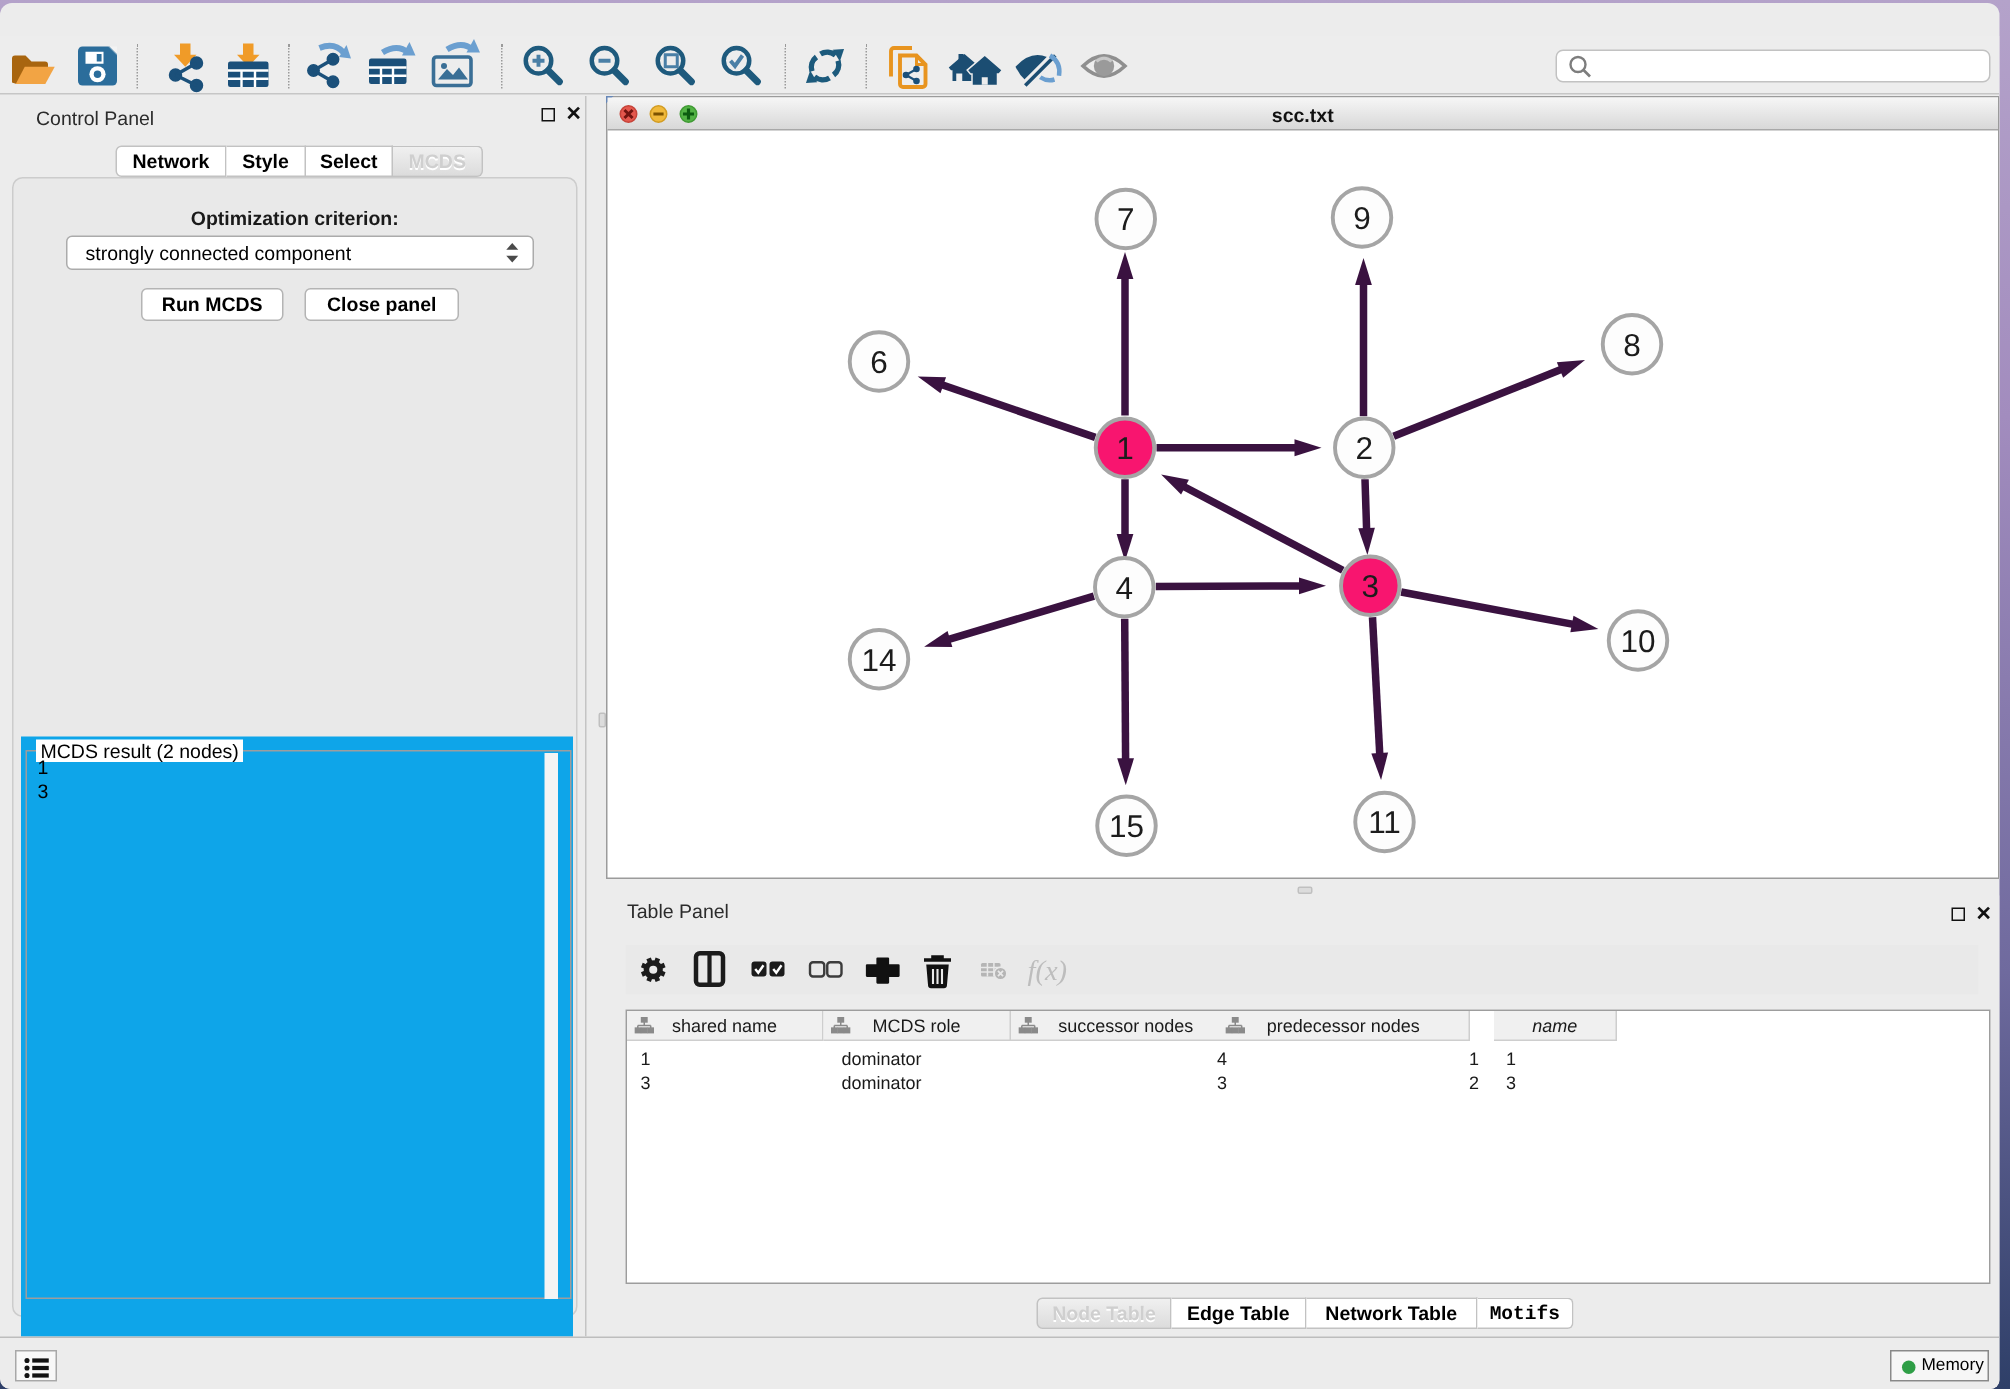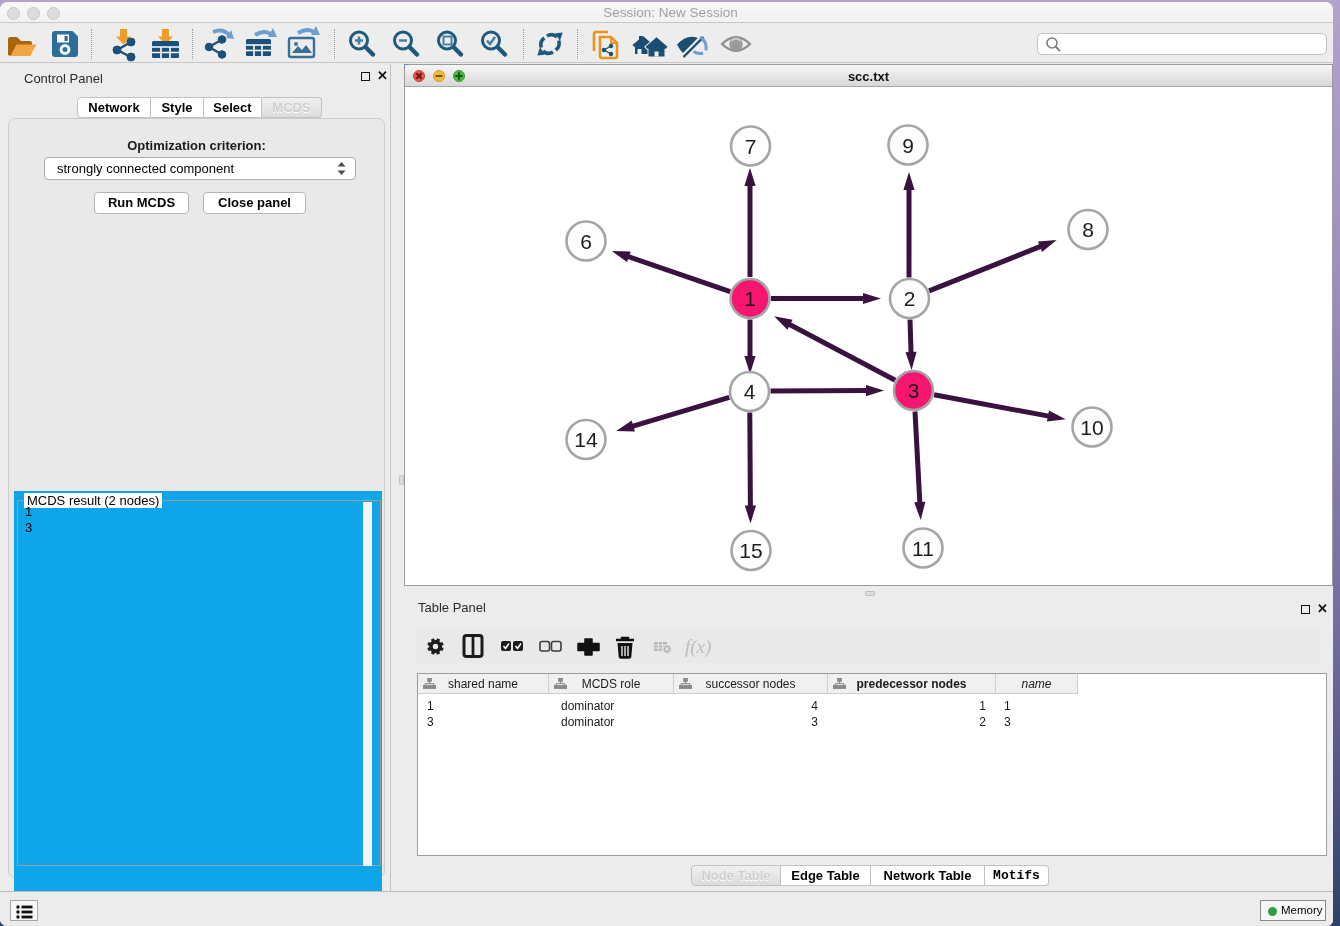--- a/index.html
+++ b/index.html
@@ -99,26 +99,20 @@
   <line x1="2.2" y1="5.6" x2="10.8" y2="5.6" stroke-width="1"></line>
   <line x1="2.2" y1="5.6" x2="2.2" y2="7.4" stroke-width="1"></line>
   <line x1="10.8" y1="5.6" x2="10.8" y2="7.4" stroke-width="1"></line>
   <rect x="0.4" y="7.4" width="3.6" height="3.3"></rect>
   <rect x="4.7" y="7.4" width="3.6" height="3.3"></rect>
   <rect x="9" y="7.4" width="3.6" height="3.3"></rect>
 </g>
     </defs>
   </svg>
 <div id="win">
-  <div id="titlebar">
-    <div class="tl" style="left:7px;"></div>
-    <div class="tl" style="left:27px;"></div>
-    <div class="tl" style="left:47px;"></div>
-    <div id="title-text">Session: New Session</div>
-  </div>
   <div id="toolbar">
     <svg width="1000" height="40" style="position:absolute;left:0;top:-1px;">
       <path d="M8,32 V16 a2,2 0 0 1 2,-2 h7 l4,4 h9 a2,2 0 0 1 2,2 v3 h-15 l-6,10 z" fill="#a8650f"></path>
       <path d="M10.5,33 l6,-11.5 h20 l-6.3,11.5 z" fill="#f2a444"></path>
       <path d="M52,11 a3,3 0 0 1 3,-3 h18 l5,5 v18 a3,3 0 0 1 -3,3 h-20 a3,3 0 0 1 -3,-3 z" fill="#2b6d9b"></path>
       <rect x="57" y="11.5" width="12" height="8" fill="#fff"></rect>
       <rect x="64.5" y="13" width="3.2" height="5" fill="#2b6d9b"></rect>
       <circle cx="65" cy="26.5" r="5.4" fill="#fff"></circle>
       <circle cx="65" cy="26.5" r="2.5" fill="#2b6d9b"></circle>
       <path d="M72,8 l6,6 v-6 z" fill="#fff" opacity="0.35"></path>
@@ -404,21 +398,21 @@
     <div id="tbl">
       <div class="th" style="left:0; width:131px;"><svg class="treei" width="13" height="11">
             <use href="#treeico"></use>
           </svg>shared name</div>
       <div class="th" style="left:131px; width:125px;"><svg class="treei" width="13" height="11">
             <use href="#treeico"></use>
           </svg>MCDS role</div>
       <div class="th" style="left:256px; width:154px;"><svg class="treei" width="13" height="11">
             <use href="#treeico"></use>
           </svg>successor nodes</div>
-      <div class="th" style="left:410px; width:168px;font-weight:bold;"><svg class="treei" width="13" height="11">
+      <div class="th" style="left:394px; width:168px;"><svg class="treei" width="13" height="11">
             <use href="#treeico"></use>
           </svg>predecessor nodes</div>
       <div class="th" style="left:578px; width:82px;font-style:italic;">name</div>
       <div class="td" style="left:9px; top:24px;">1</div>
       <div class="td" style="left:143px; top:24px;">dominator</div>
       <div class="td" style="left:256px; top:24px; width:144px; text-align:right;">4</div>
       <div class="td" style="left:410px; top:24px; width:158px; text-align:right;">1</div>
       <div class="td" style="left:586px; top:24px;">1</div>
       <div class="td" style="left:9px; top:40px;">3</div>
       <div class="td" style="left:143px; top:40px;">dominator</div>

